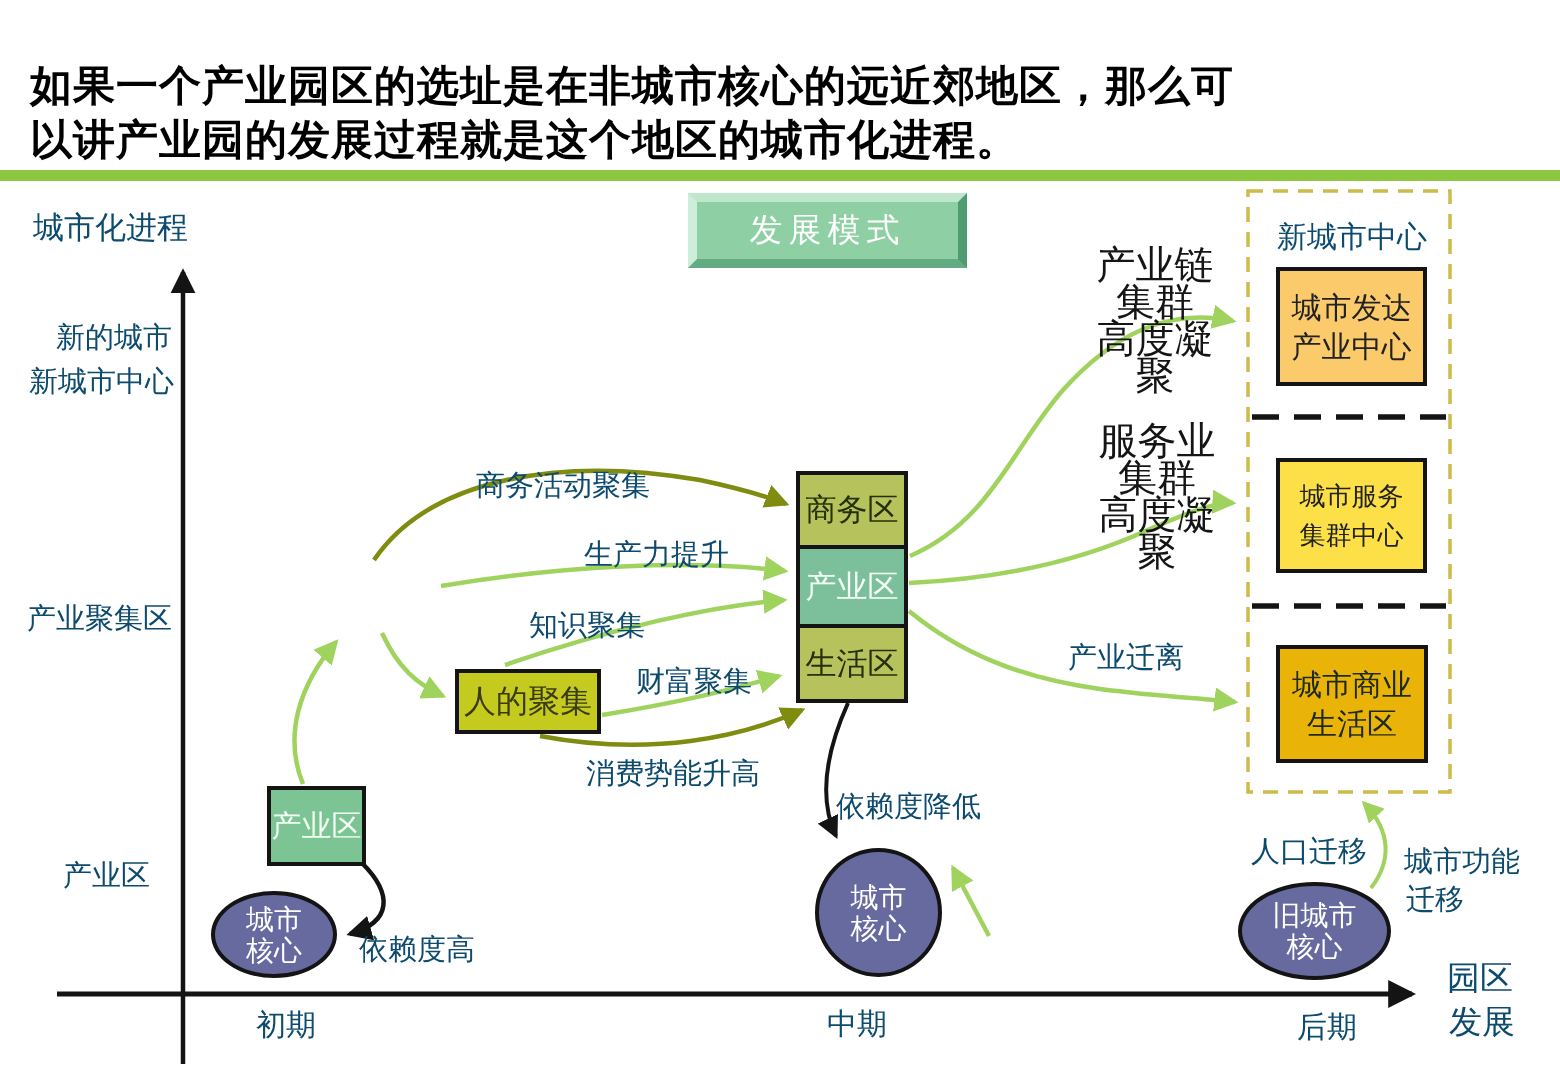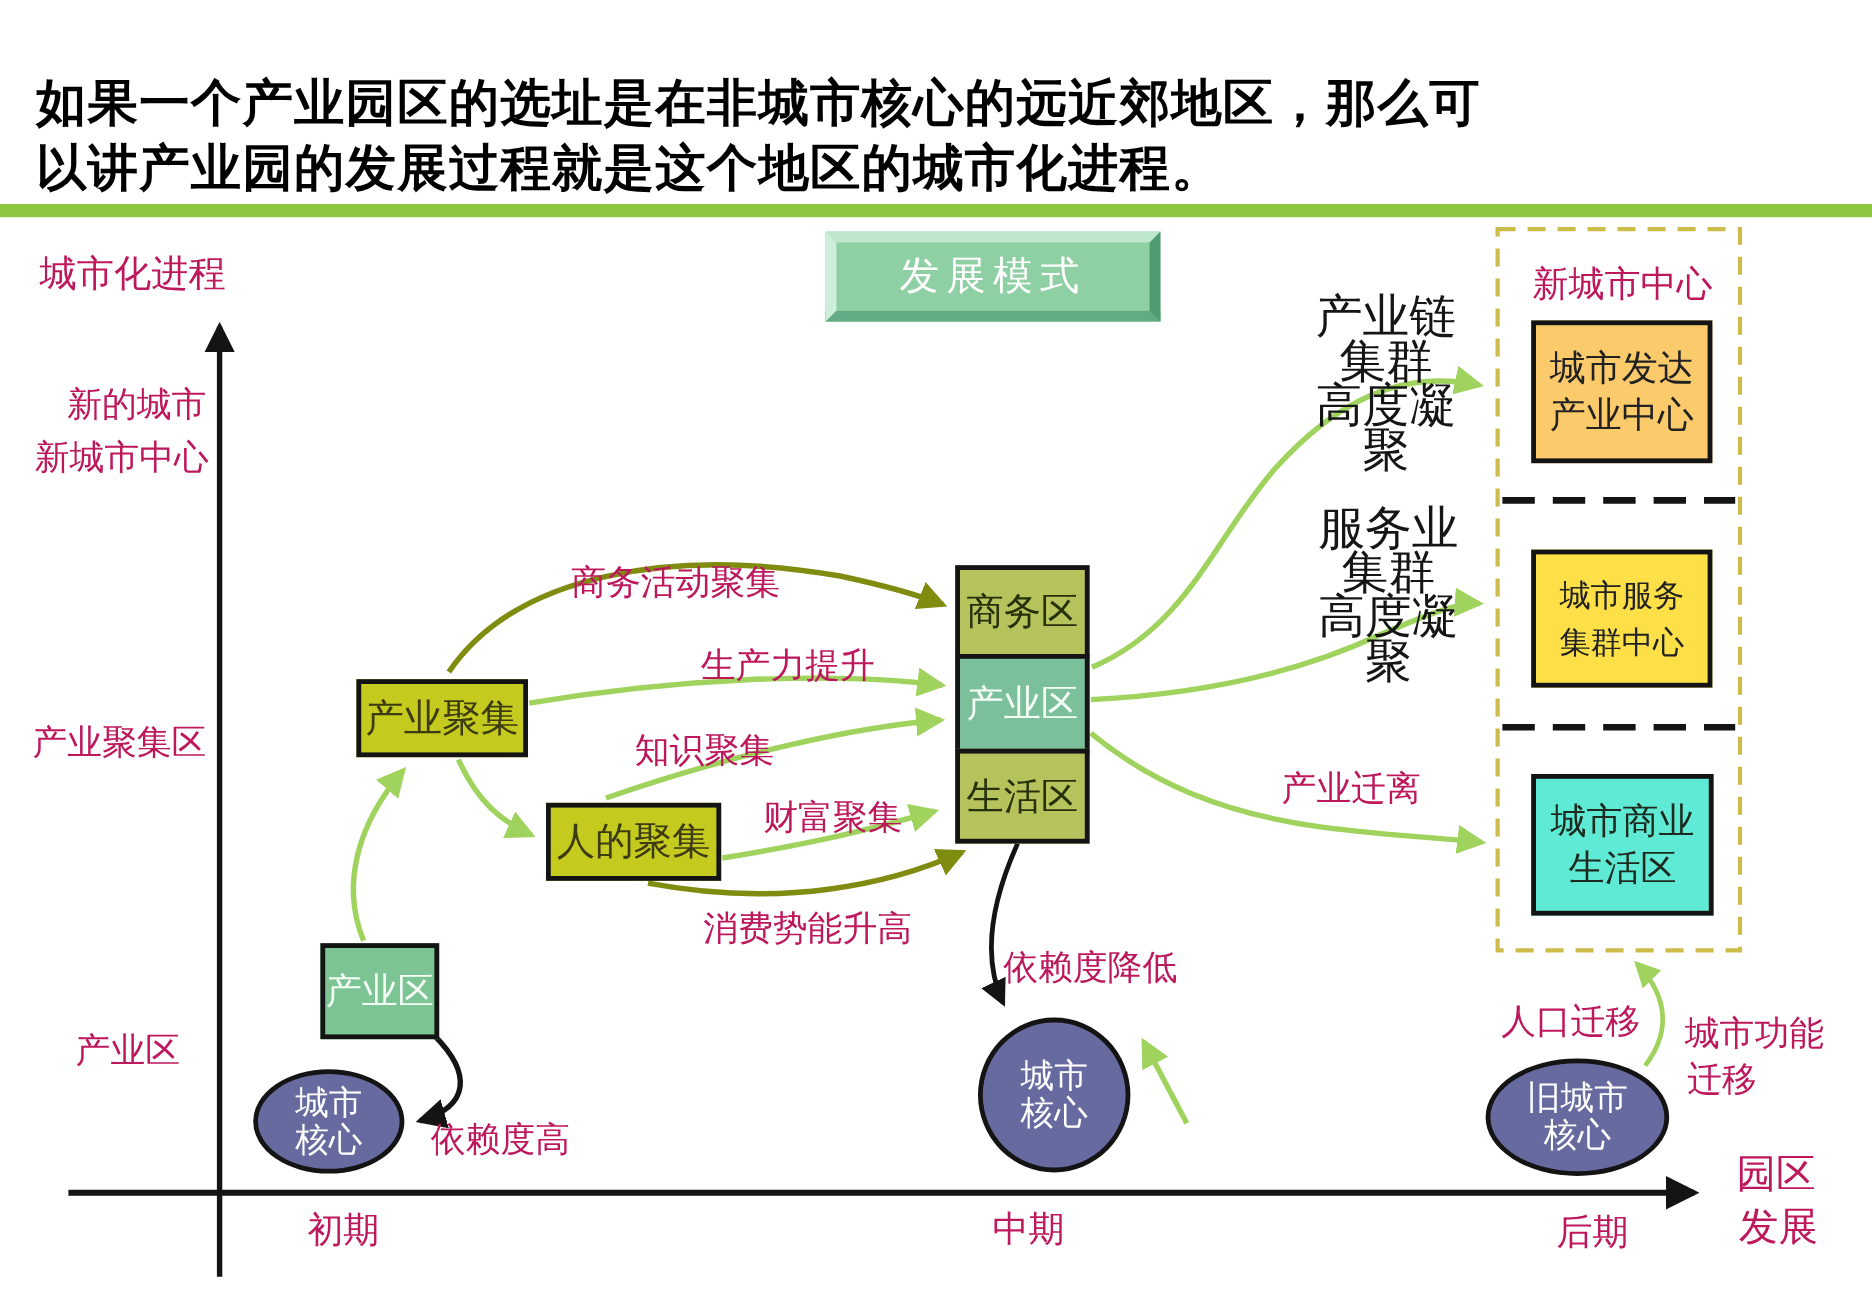--- a/index.html
+++ b/index.html
@@ -6,33 +6,33 @@
   #stage{position:relative;width:1560px;height:1080px;background:#ffffff;overflow:hidden;
          font-family:"Liberation Serif",serif;}
   .title-line{position:absolute;left:30px;white-space:nowrap;color:#000;
               font-family:"Liberation Sans",sans-serif;font-weight:700;
               font-size:42px;letter-spacing:1px;}
   .green-bar{position:absolute;left:0;top:170px;width:1560px;height:11px;background:#8dc63f;}
   .badge{position:absolute;left:688px;top:193px;width:279px;height:75px;box-sizing:border-box;
          background:#8ed0a3;border:9px solid;border-color:#bfe7cc #4f9c71 #63ab82 #cdeeda;
          display:flex;align-items:center;justify-content:center;
          color:#ffffff;font-size:33px;letter-spacing:6px;}
-  .lbl{position:absolute;white-space:nowrap;color:#be185d;font-size:29px;text-align:center;}
+  .lbl{position:absolute;white-space:nowrap;color:#0c4a6e;font-size:29px;text-align:center;}
   .lbl2{position:absolute;text-align:center;color:#151515;font-size:39px;line-height:37px;}
   .axis-title{font-size:31px;}
   .box{position:absolute;box-sizing:border-box;border:4px solid #141414;
        display:flex;flex-direction:column;align-items:center;justify-content:center;
        text-align:center;white-space:nowrap;}
   .yellowgreen{background:#c5ca1f;color:#3c3c10;font-size:32px;}
   .olive{background:#b6c25b;color:#26300a;font-size:31px;}
   .teal{background:#7cbf9b;color:#f4fff6;font-size:31px;}
   .earlygreen{background:#7cc494;color:#f4fff6;font-size:30px;}
   .orange{background:#fbca6b;color:#222;font-size:30px;line-height:39px;}
   .purple{background:#fde047;color:#222;font-size:26px;line-height:39px;}
-  .rgreen{background:#5eead4;color:#1d2a1d;font-size:30px;line-height:39px;text-align:right;}
+  .rgreen{background:#eab308;color:#1d2a1d;font-size:30px;line-height:39px;text-align:right;}
   .ellipse{position:absolute;box-sizing:border-box;border:4px solid #141414;border-radius:50%;
            background:#666a9e;color:#ffffff;display:flex;flex-direction:column;
            align-items:center;justify-content:center;line-height:31px;font-size:28px;}
   svg{position:absolute;left:0;top:0;}
 </style>
 </head>
 <body>
 
 <div id="stage">
 
@@ -85,23 +85,20 @@
   <div class="lbl" style="left:29px;top:362px;">新城市中心</div>
   <div class="lbl" style="left:27px;top:599px;">产业聚集区</div>
   <div class="lbl" style="left:63px;top:856px;">产业区</div>
 
   <div class="lbl" style="left:256px;top:1005px;font-size:30px;">初期</div>
   <div class="lbl" style="left:827px;top:1004px;font-size:30px;">中期</div>
   <div class="lbl" style="left:1297px;top:1007px;font-size:30px;">后期</div>
   <div class="lbl" style="left:1447px;top:956px;font-size:33px;">园区</div>
   <div class="lbl" style="left:1449px;top:1000px;font-size:33px;">发展</div>
 
-  <div class="box yellowgreen" style="left:297px;top:566px;width:143px;height:65px;">
-    <span>产业聚集</span>
-  </div>
   <div class="box yellowgreen" style="left:455px;top:669px;width:146px;height:65px;">
     <span>人的聚集</span>
   </div>
 
   <div class="box olive" style="left:796px;top:471px;width:112px;height:78px;">
     <span>商务区</span>
   </div>
   <div class="box teal" style="left:796px;top:545px;width:112px;height:83px;">
     <span>产业区</span>
   </div>

